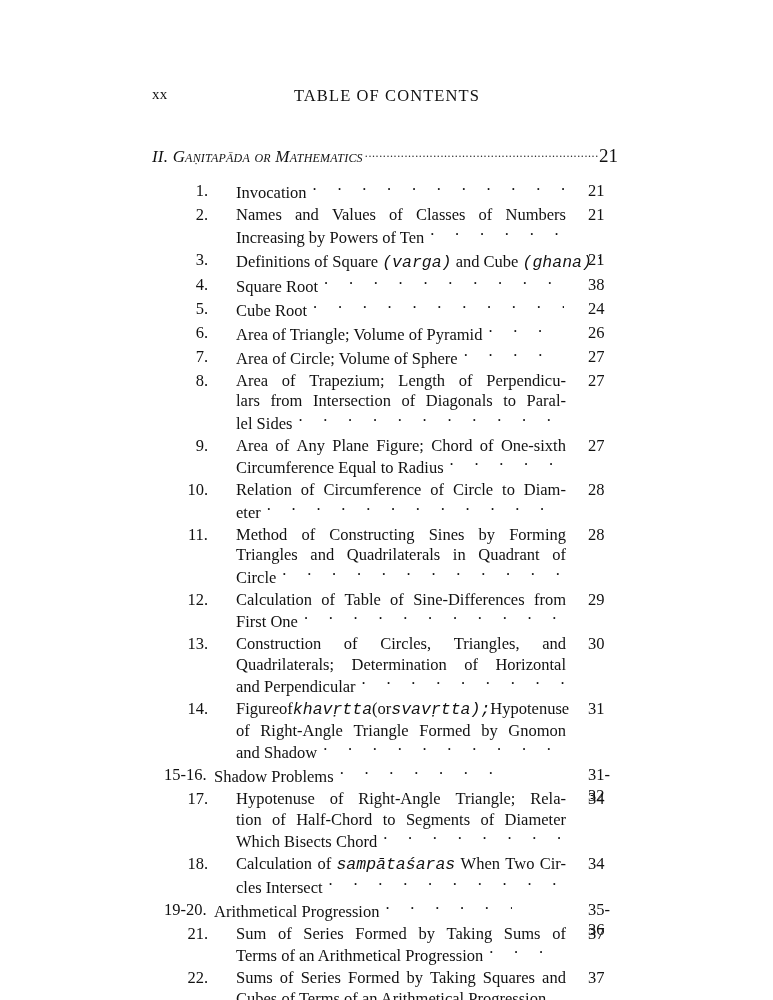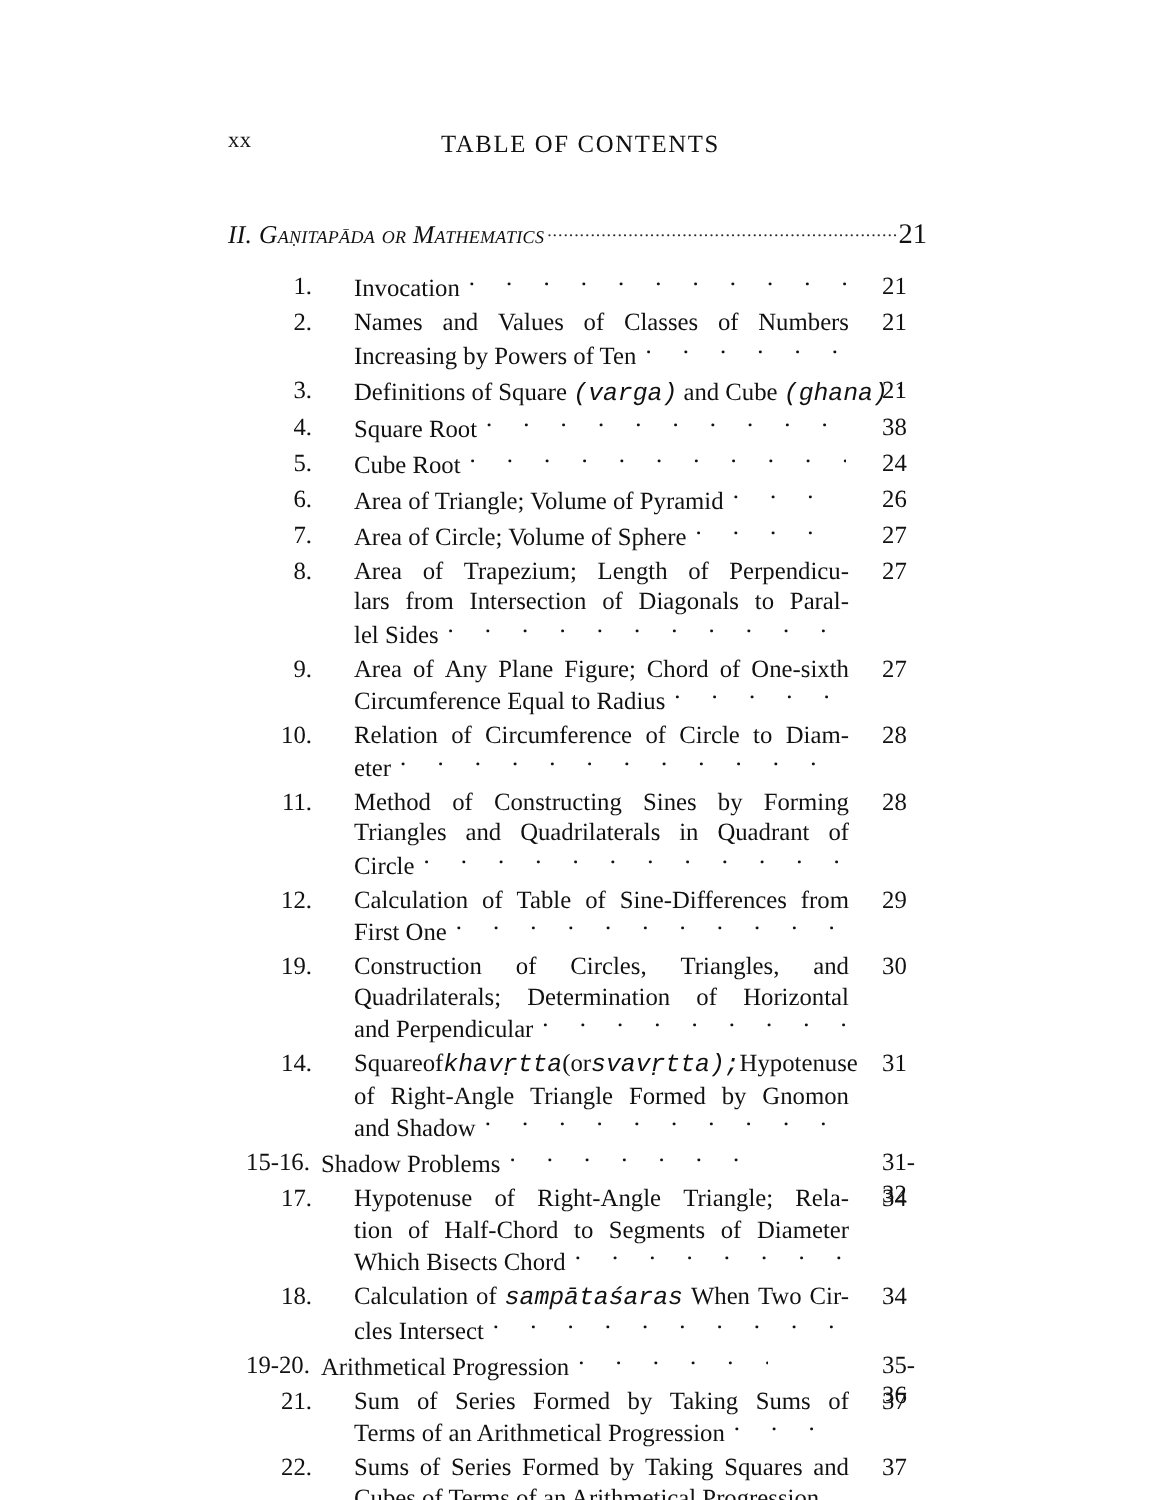--- a/index.html
+++ b/index.html
@@ -342,21 +342,21 @@
             <span>Table</span>
             <span>of</span>
             <span>Sine-Differences</span>
             <span>from</span>
           </span>
           <span class="line">First One<span class="leader" style="width: 260.125px;"></span></span>
         </div>
         <div class="pg">29</div>
       </div>
       <div class="entry">
-        <div class="num">19.</div>
+        <div class="num">13.</div>
         <div class="body">
           <span class="line just">
             <span>Construction</span>
             <span>of</span>
             <span>Circles,</span>
             <span>Triangles,</span>
             <span>and</span>
           </span>
           <span class="line just">
             <span>Quadrilaterals;</span>
@@ -365,21 +365,21 @@
             <span>Horizontal</span>
           </span>
           <span class="line">and Perpendicular<span class="leader" style="width: 202.422px;"></span></span>
         </div>
         <div class="pg">30</div>
       </div>
       <div class="entry">
         <div class="num">14.</div>
         <div class="body">
           <span class="line just">
-            <span>Square</span>
+            <span>Figure</span>
             <span>of</span>
             <span><i>khavṛtta</i></span>
             <span>(or</span>
             <span><i>svavṛtta);</i></span>
             <span>Hypotenuse</span>
           </span>
           <span class="line just">
             <span>of</span>
             <span>Right-Angle</span>
             <span>Triangle</span>

